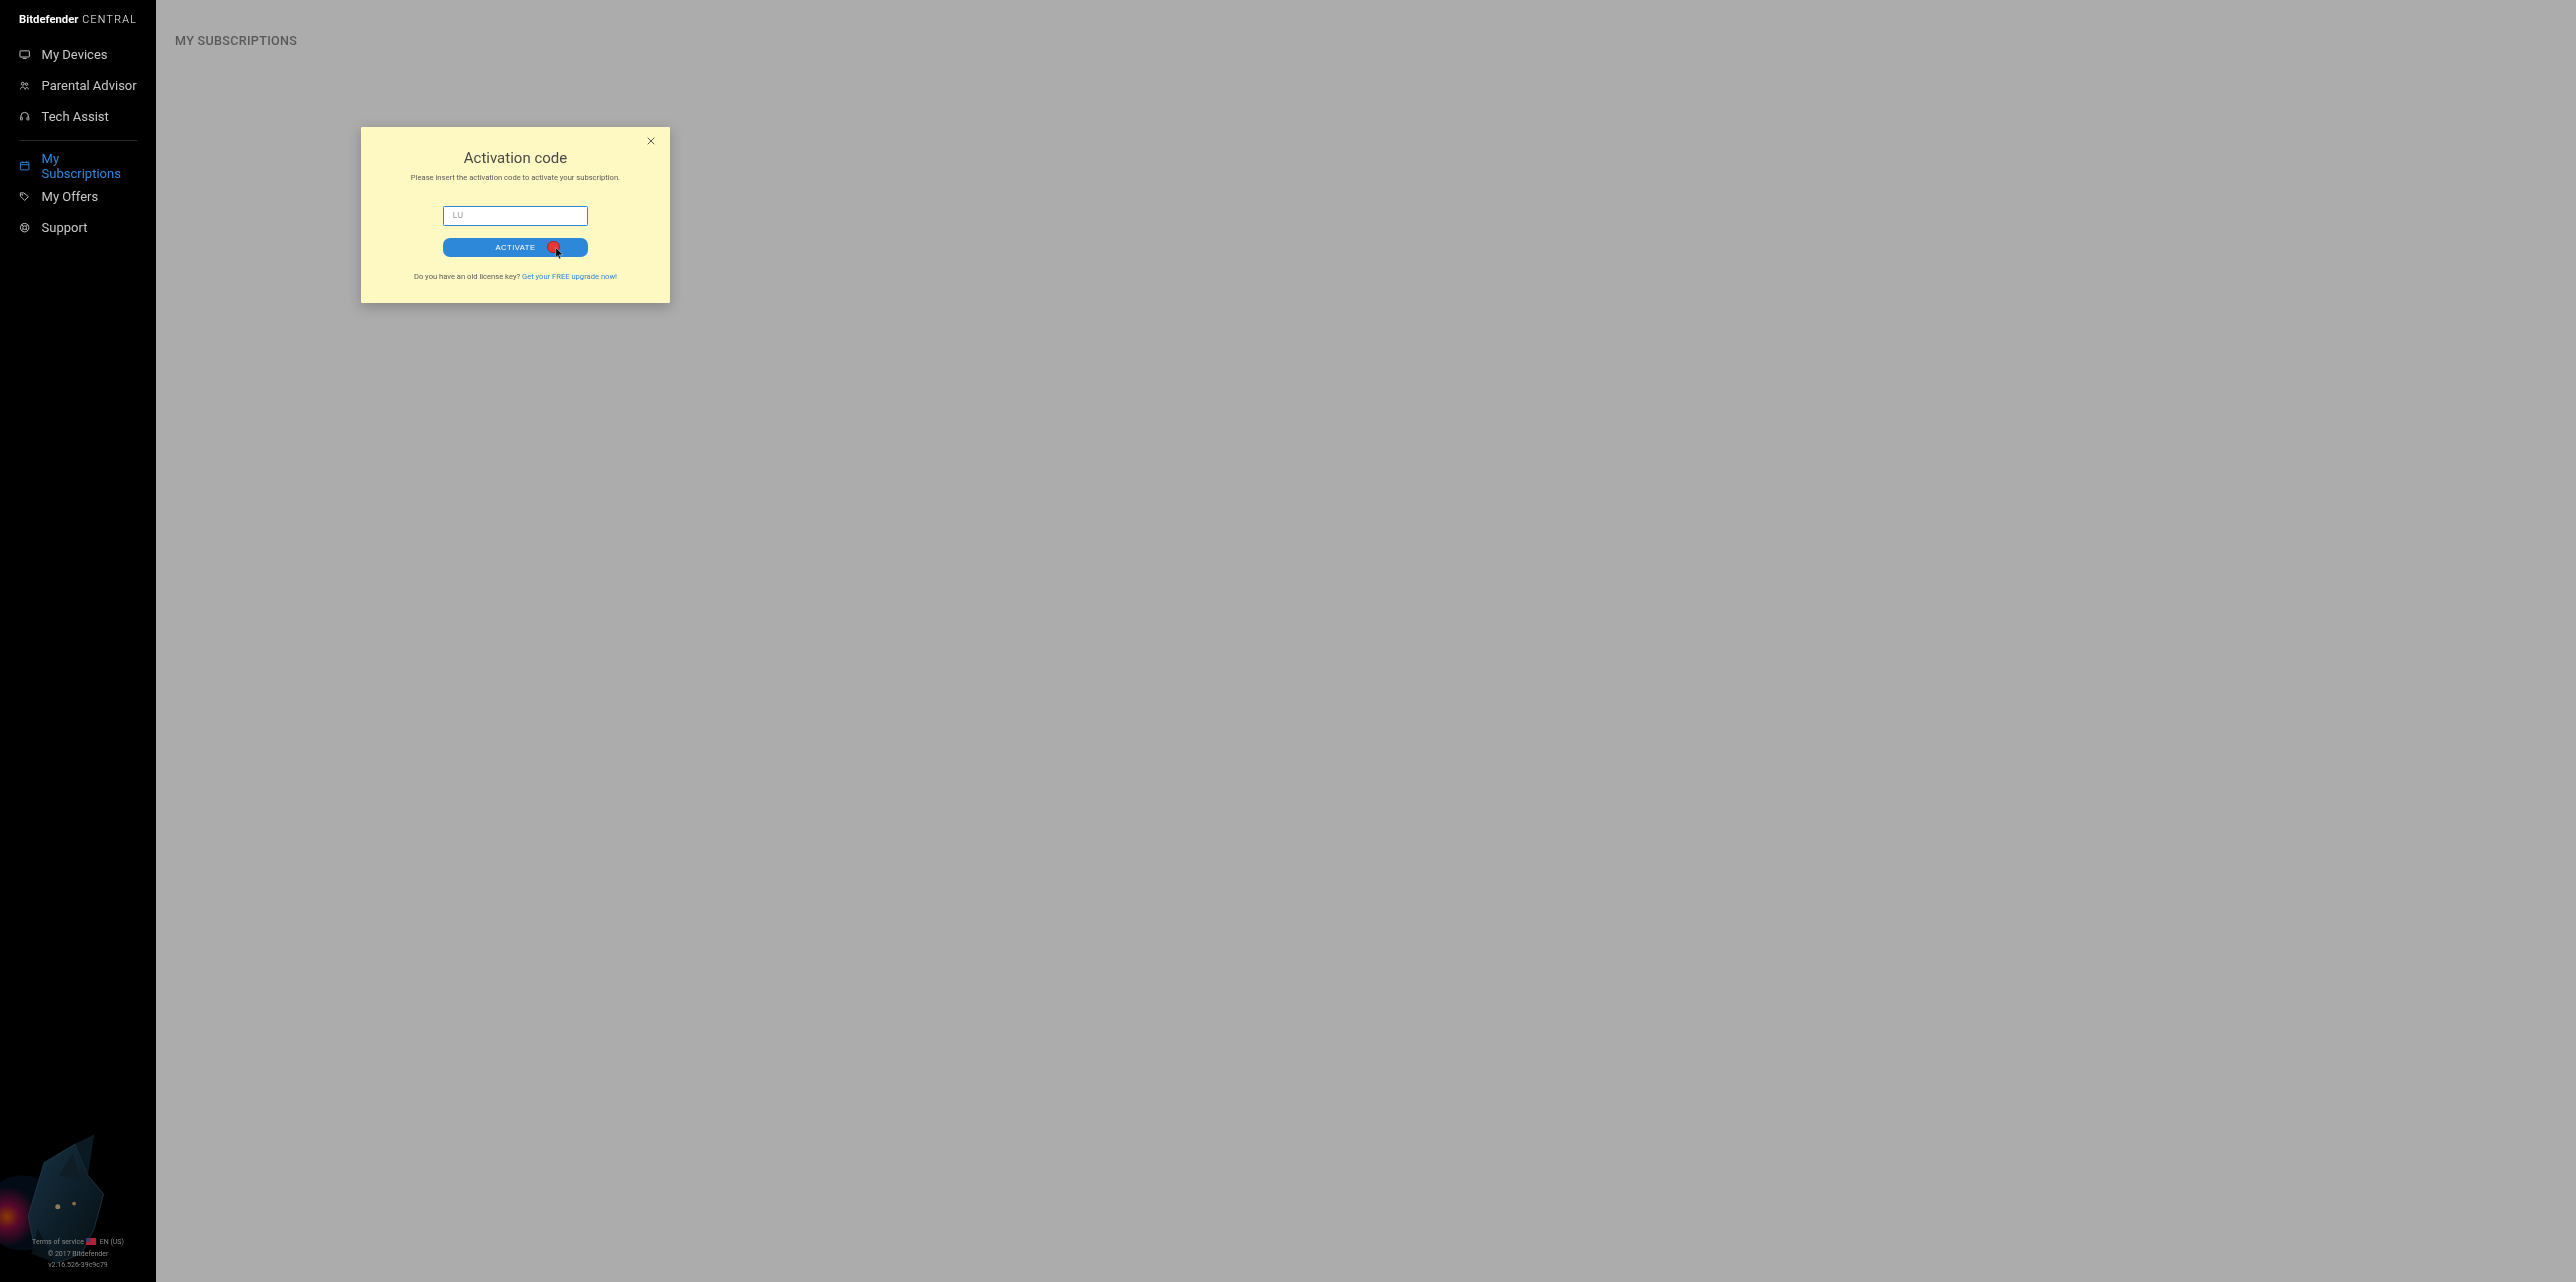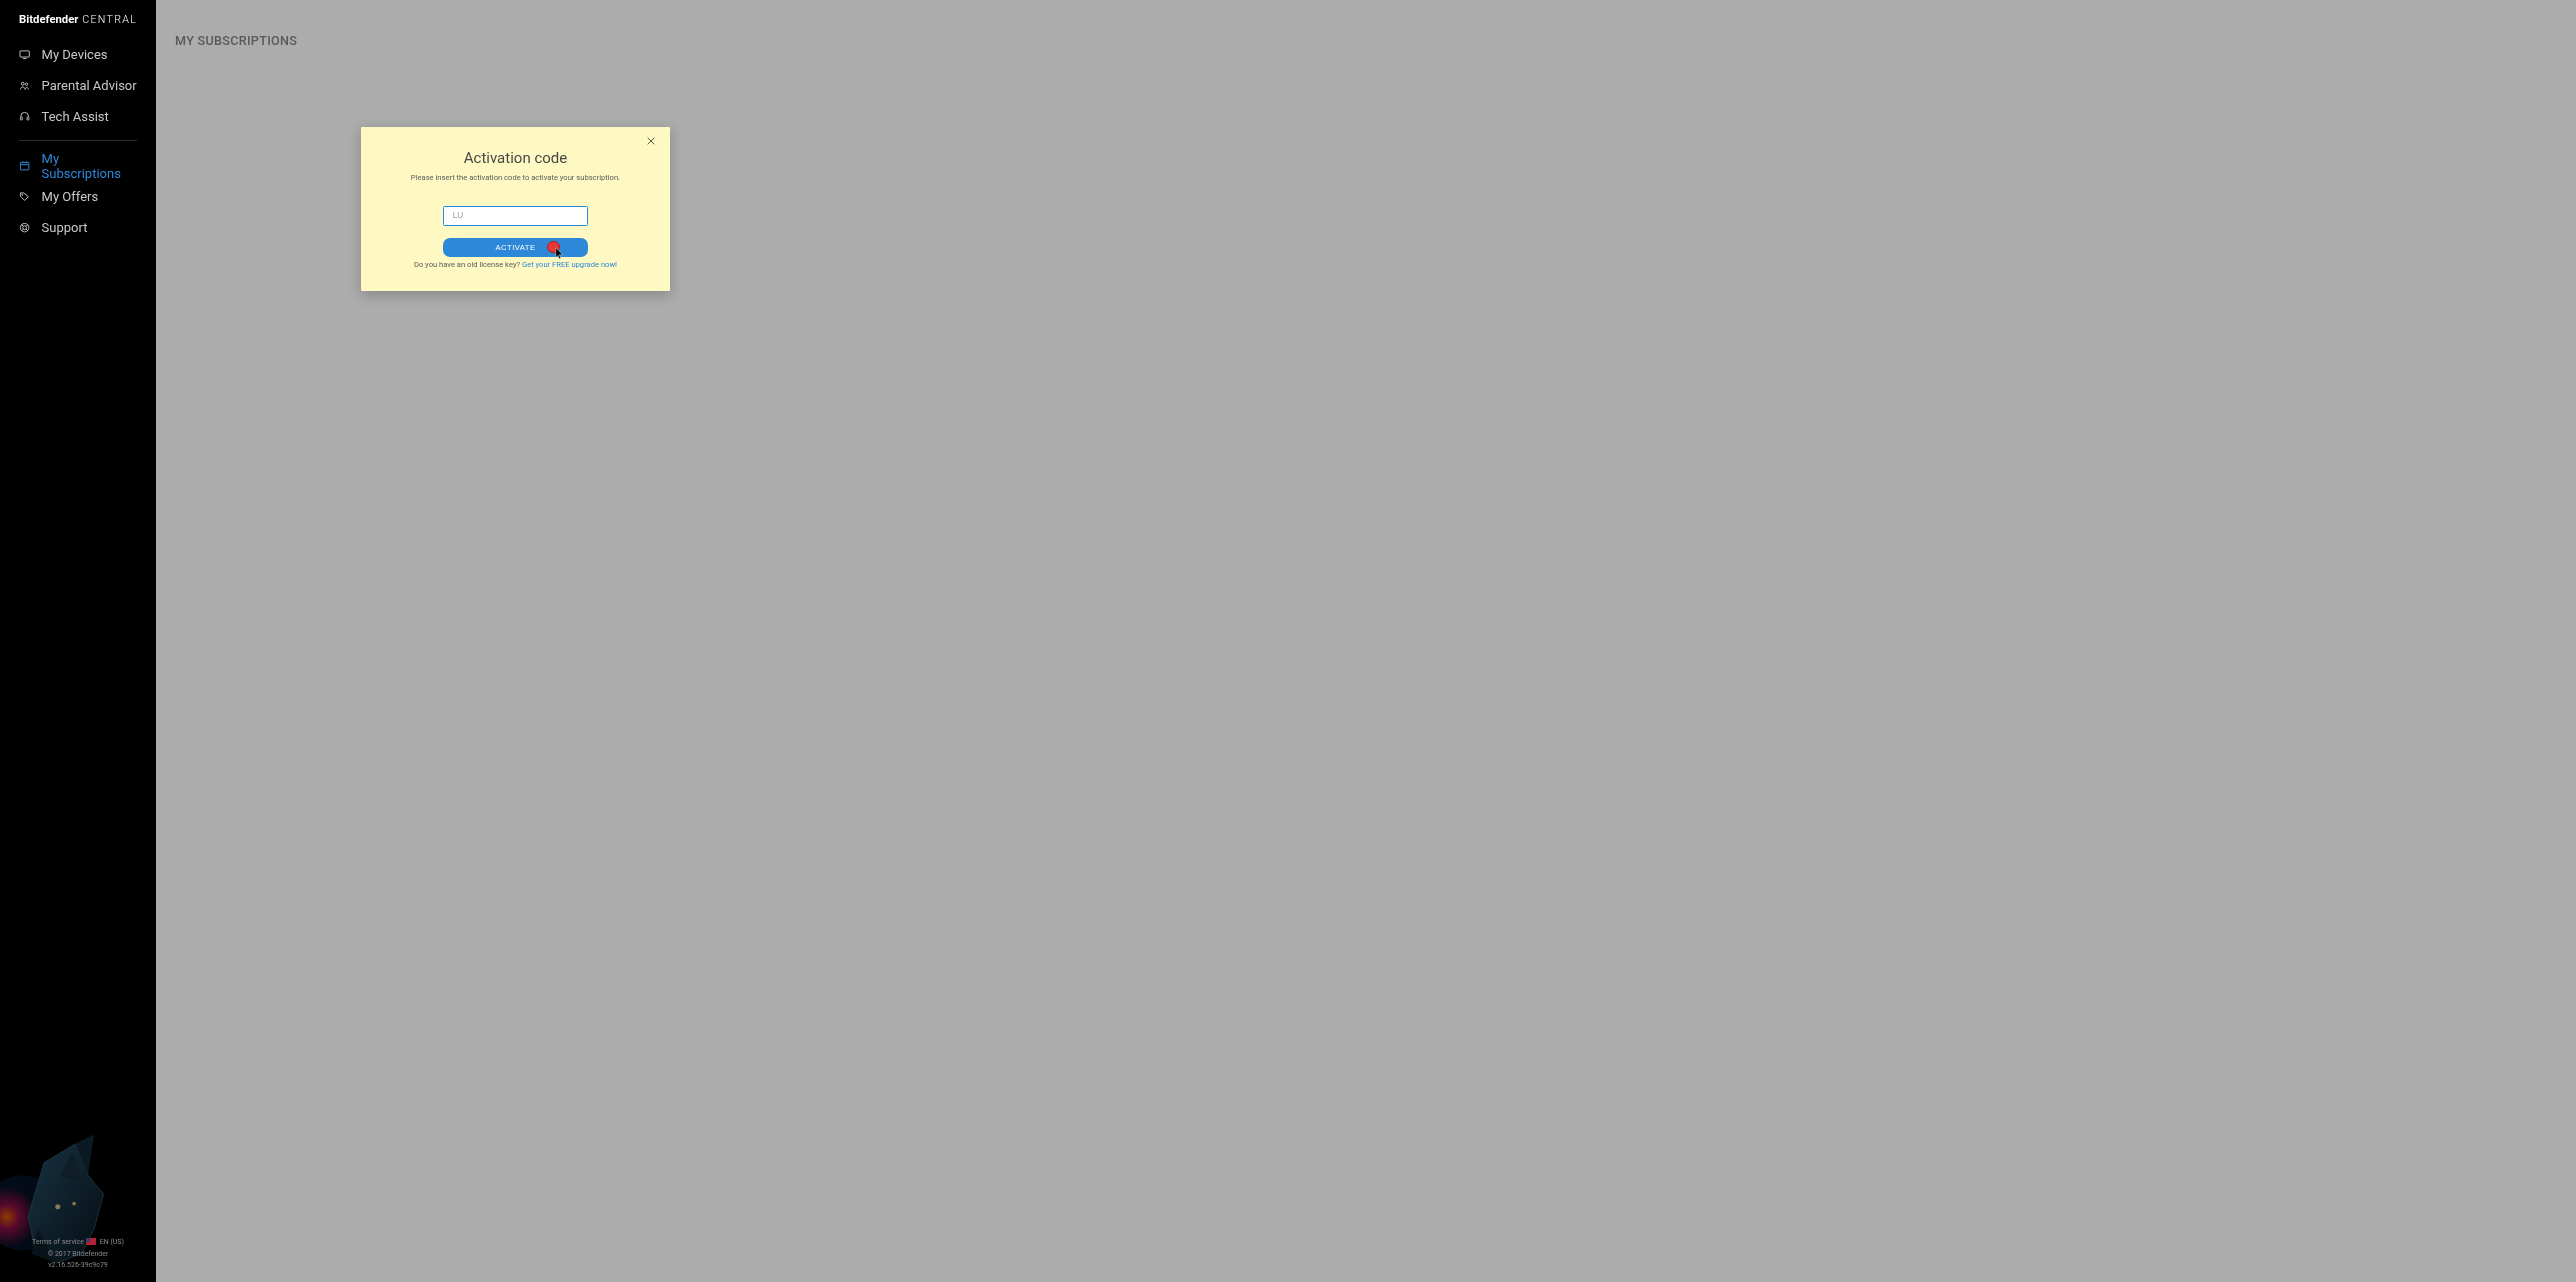--- a/index.html
+++ b/index.html
@@ -161,21 +161,21 @@
     border-radius: 50%;
     right: 28px;
     top: 2.5px;
   }
   .cursor-arrow {
     position: absolute;
     right: 23px;
     top: 8.8px;
     color: #000;
   }
-  .modal-foot { font-size: 7.6px; color: #5a5a5a; margin-top: 3px; }
+  .modal-foot { font-size: 7.6px; color: #5a5a5a; margin-top: 15px; }
   .modal-foot a { color: #2e88d9; text-decoration: none; }
 
   
   .ghost-cursor { position: absolute; top: -17.6px; right: 151px; color: #f0f0f0; }
 
   svg { display: block; }
 </style>
 </head>
 <body>
 

